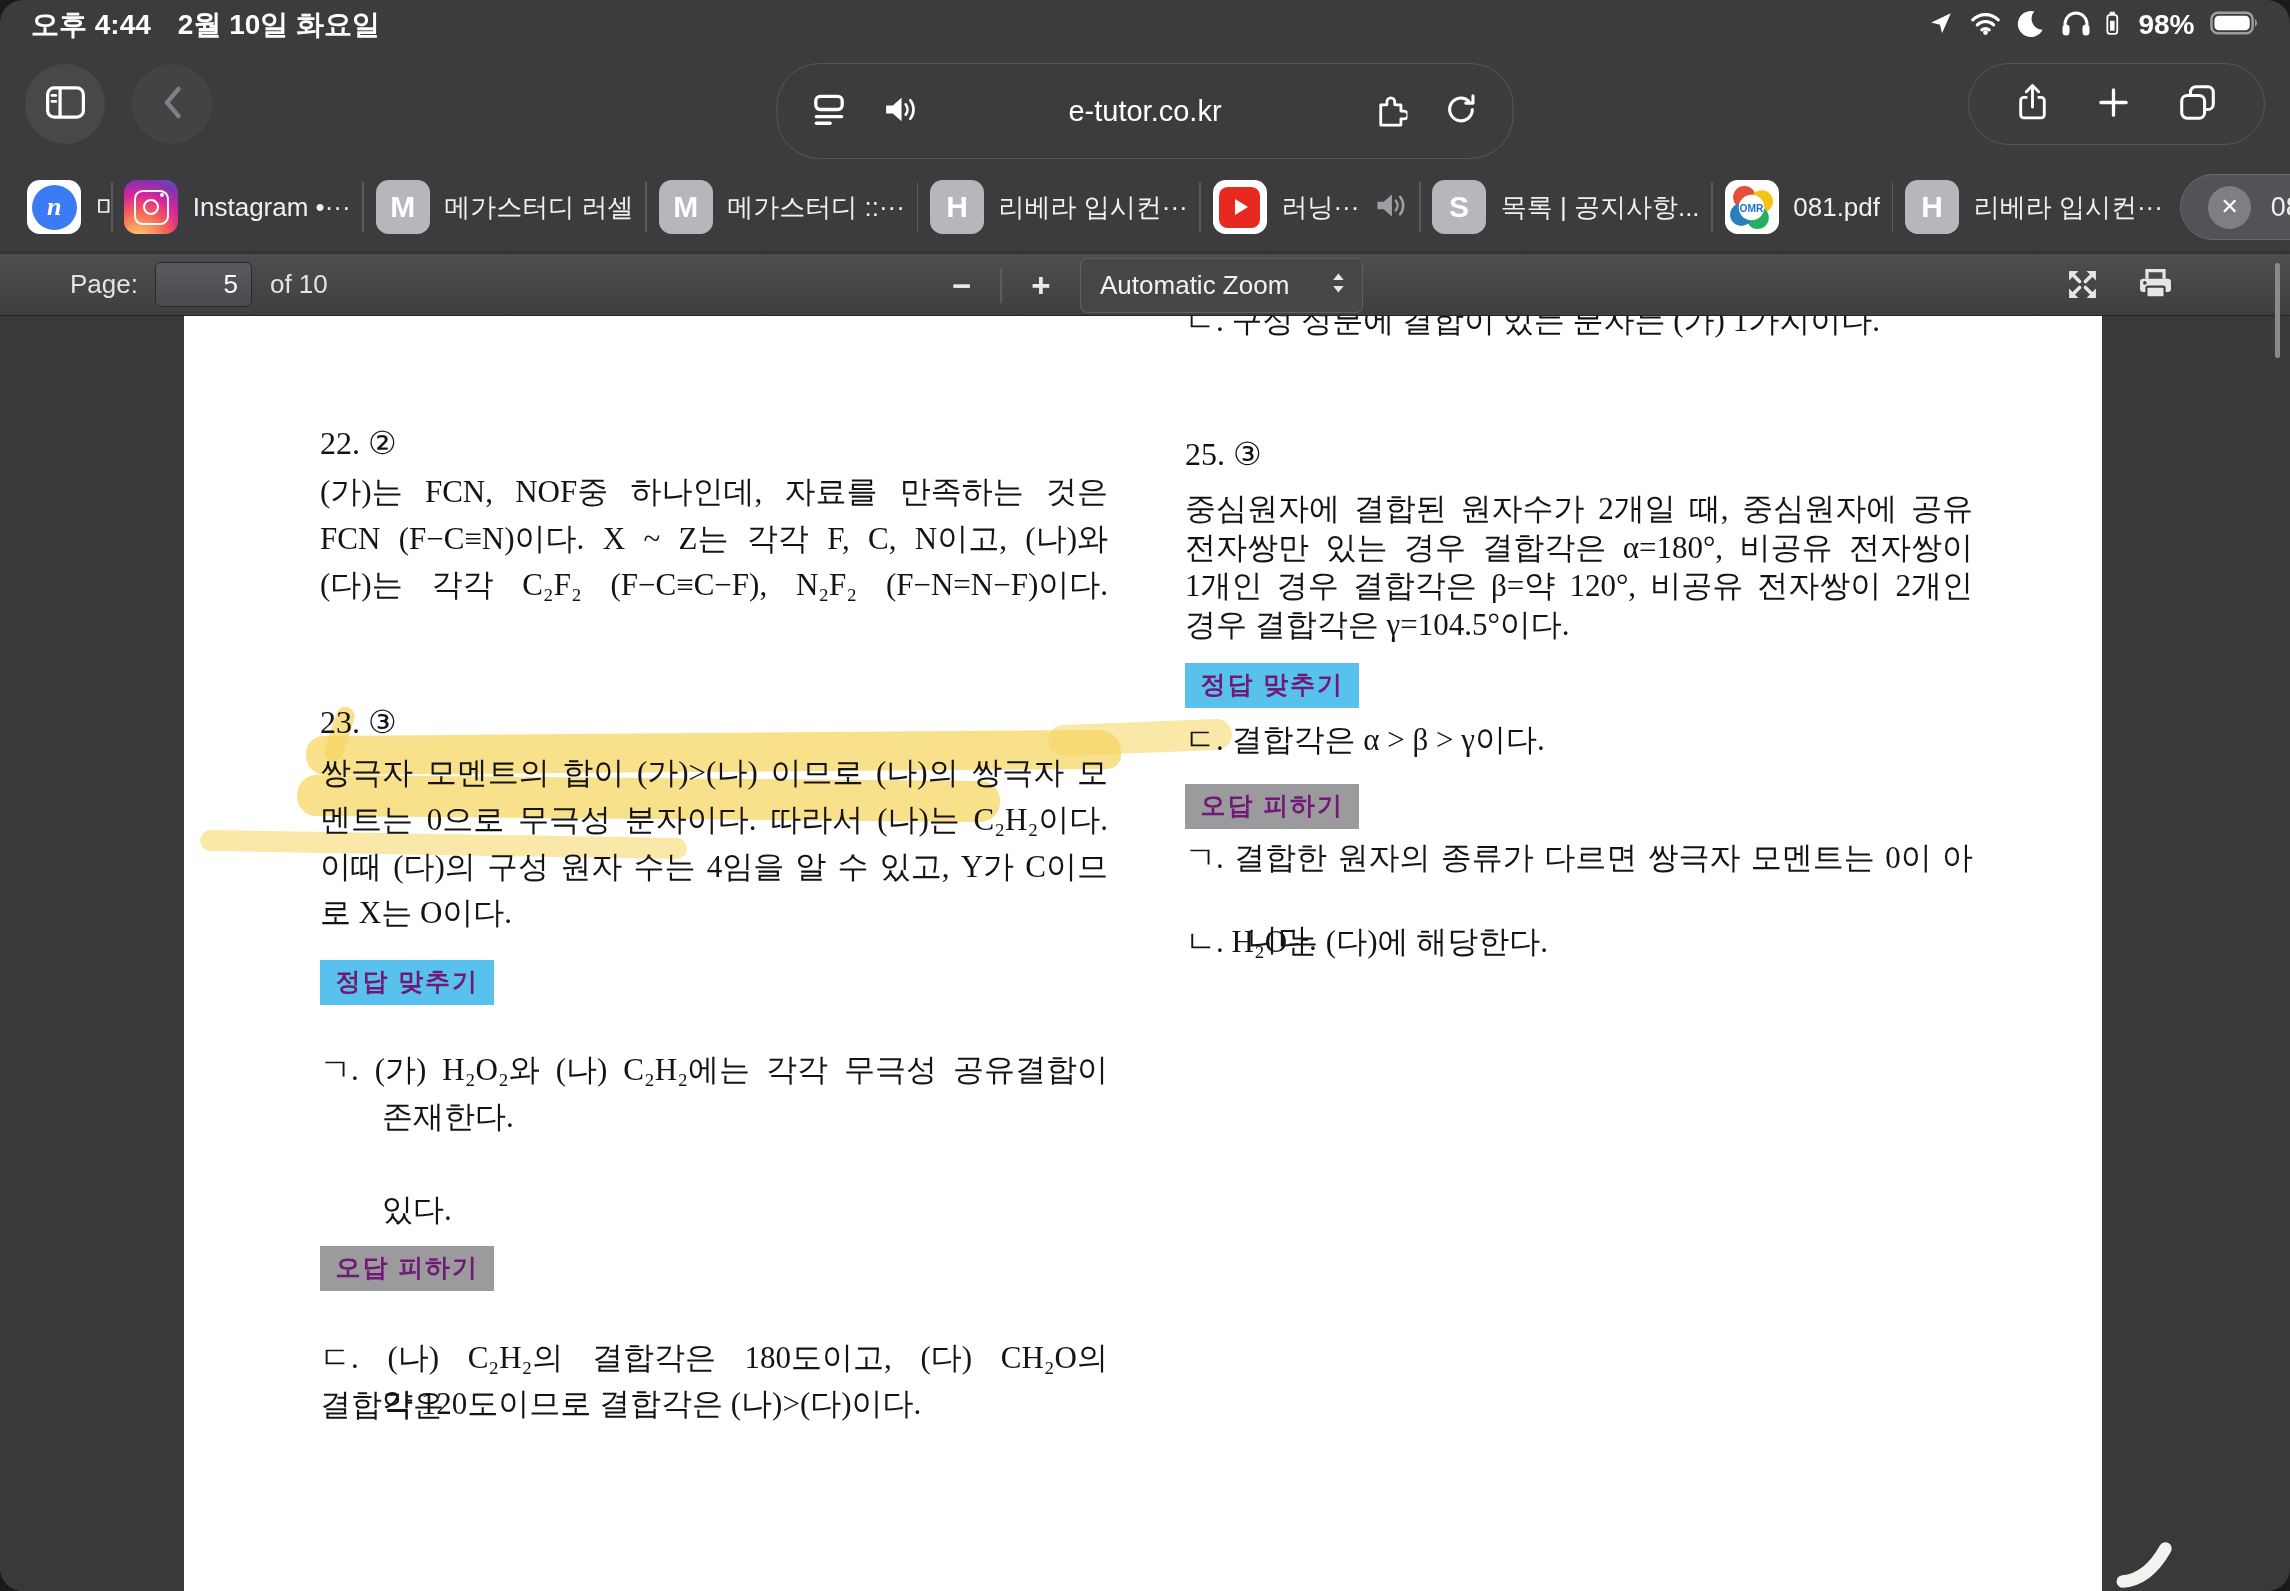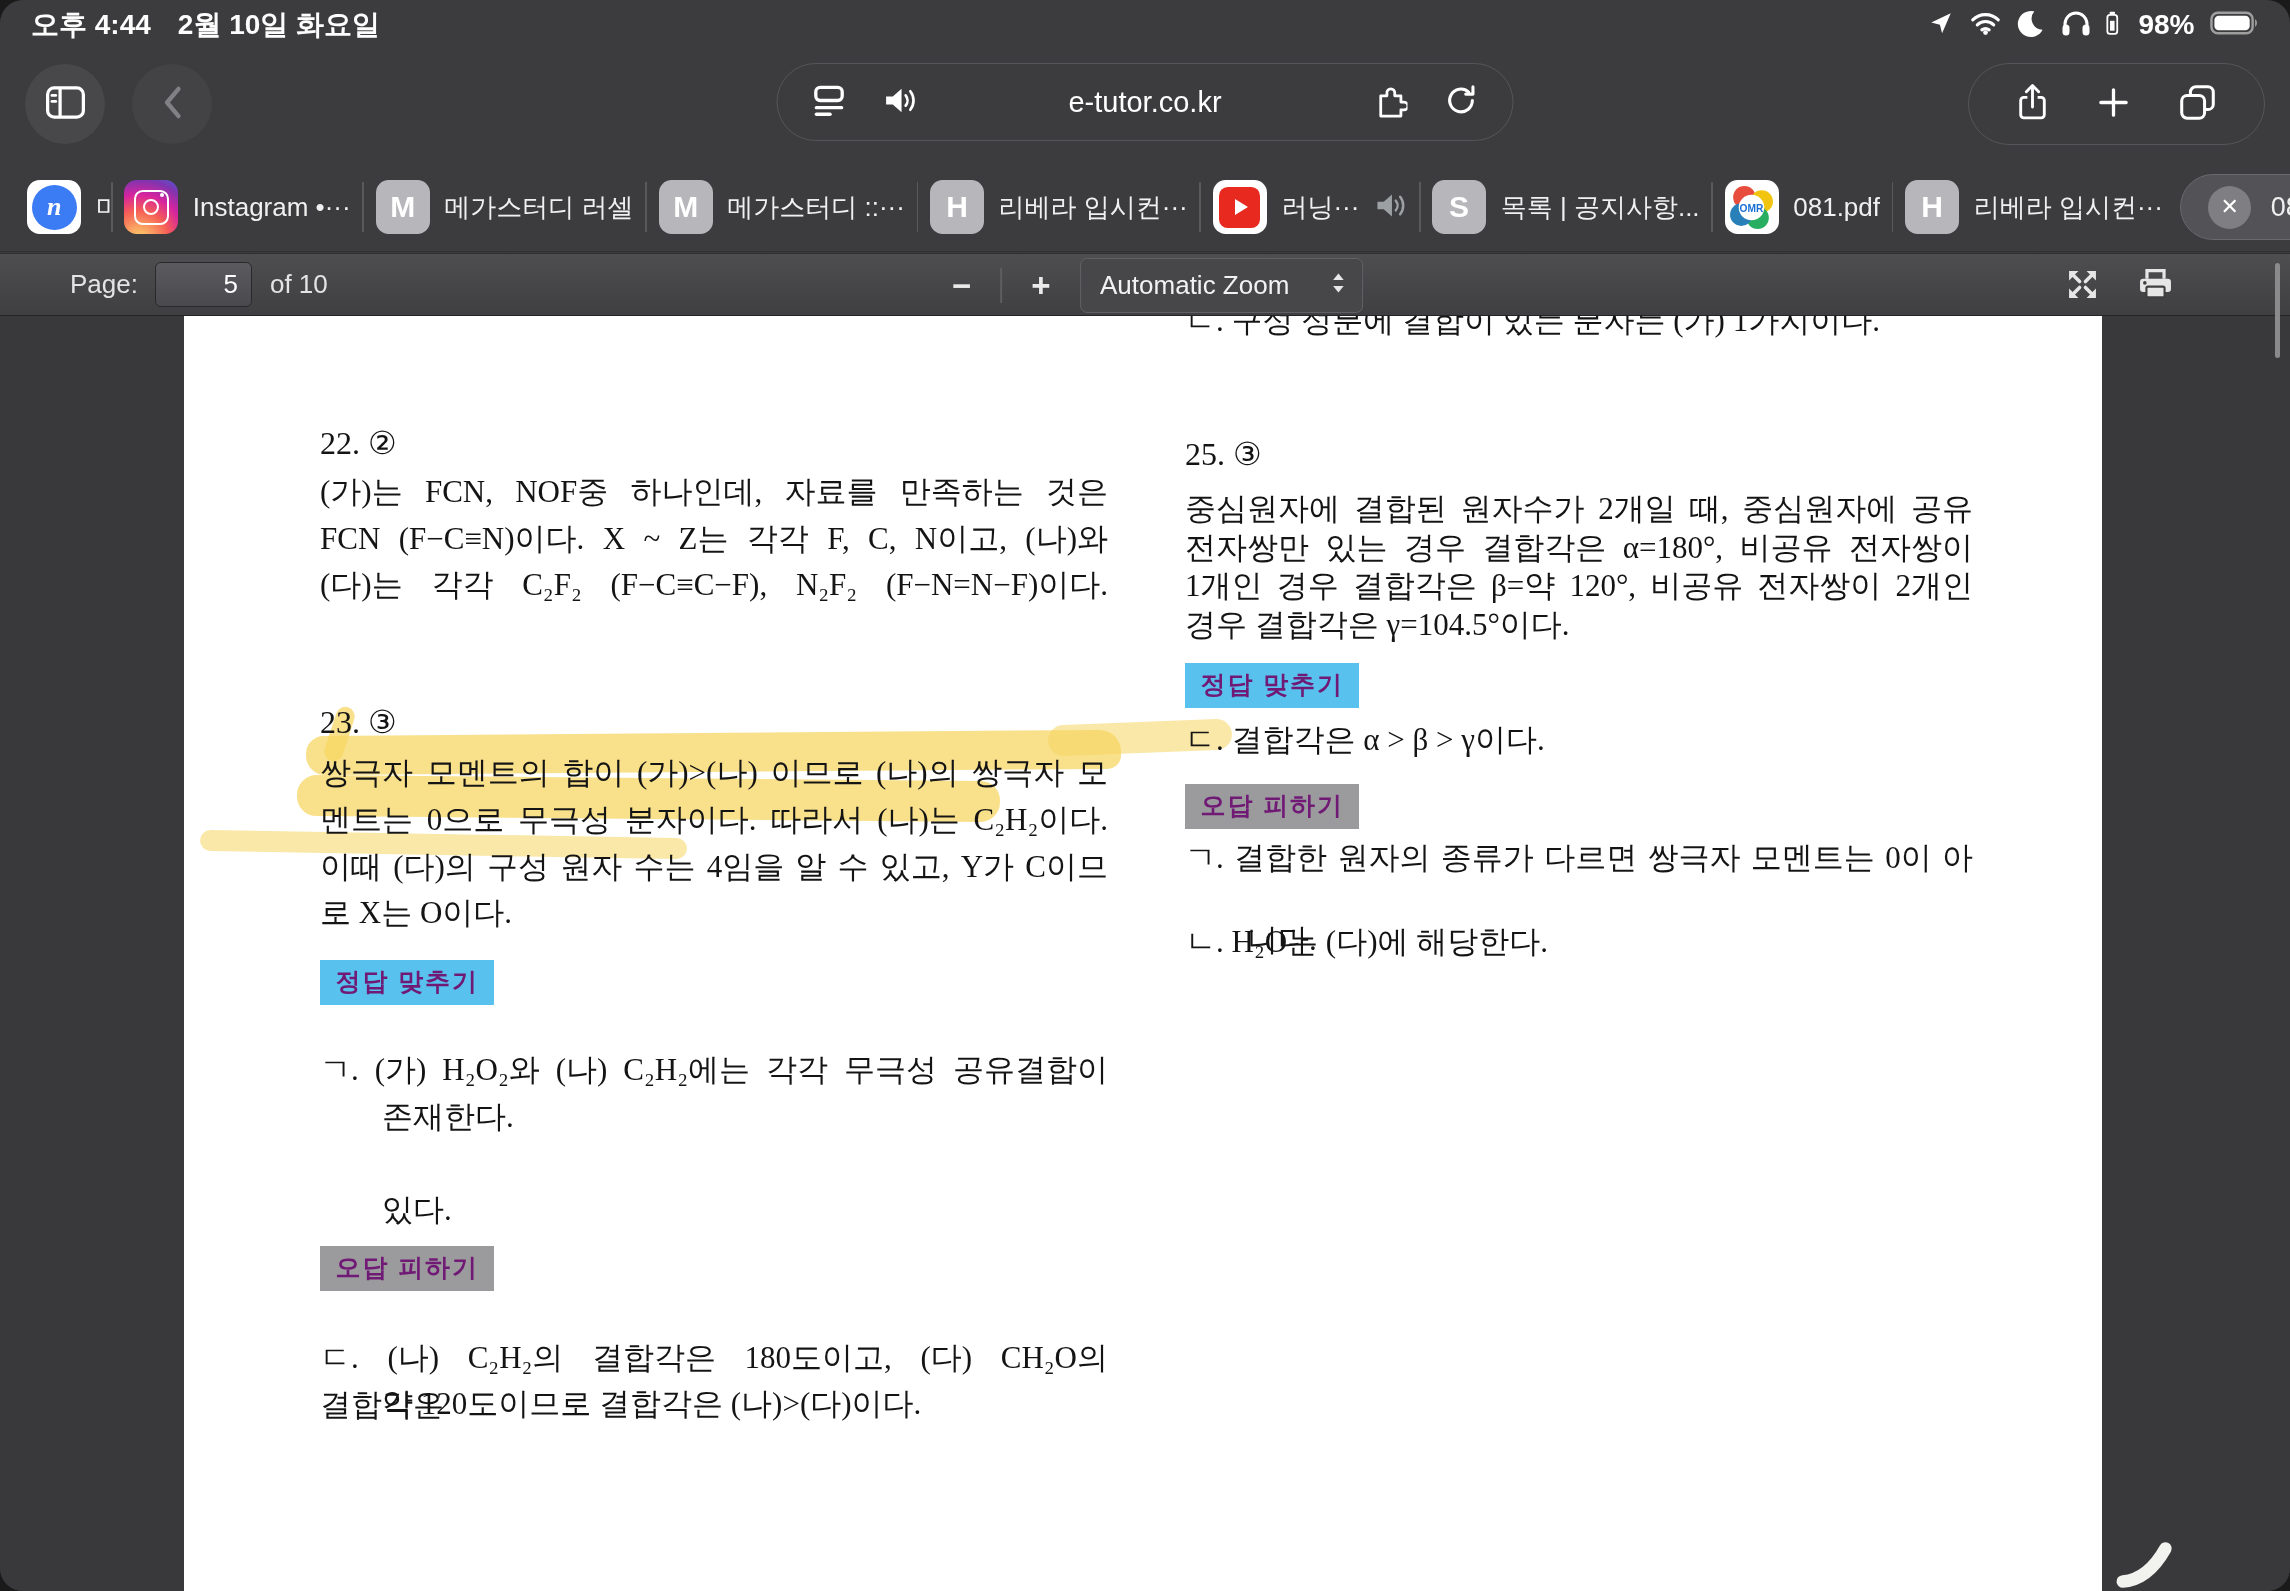--- a/index.html
+++ b/index.html
@@ -12,21 +12,21 @@
   .status-left{display:flex;gap:27px;font-size:28px;font-weight:600;color:#fdfdfd;}
   .status-right{display:flex;align-items:center;gap:15.5px;}
   .status-right .pct{font-size:28px;font-weight:600;margin-left:3.9px;}
 
   
   .nav-bar{position:absolute;top:45px;left:0;right:0;height:118px;}
   .circle-btn{position:absolute;top:19.4px;width:80px;height:80px;border-radius:50%;background:#48484b;
               border:none;display:flex;align-items:center;justify-content:center;padding:0;}
   .circle-btn.b1{left:25px;}
   .circle-btn.b2{left:132px;background:#434346;}
-  .address-bar{position:absolute;top:18.4px;left:50%;transform:translateX(-50%);width:737px;height:78px;
+  .address-bar{position:absolute;top:18.4px;left:50%;transform:translateX(-50%);width:737px;height:96px;
                border:1.9px solid #56565a;border-radius:43px;display:flex;align-items:center;
                padding:18px 35px;box-sizing:border-box;gap:37px;}
   .address-bar .url{flex:1;text-align:center;font-size:29px;color:#fff;}
   .nav-right{position:absolute;top:18.4px;right:25px;width:297px;height:82px;border:1.9px solid #56565a;
              border-radius:43px;display:flex;align-items:center;justify-content:space-around;
              padding:0 23px;box-sizing:border-box;}
 
   
   .tab-bar{position:absolute;top:163px;left:0;right:0;height:89px;display:flex;align-items:center;
            padding:0 9.7px;box-sizing:border-box;border-bottom:1px solid #2f2f31;}

